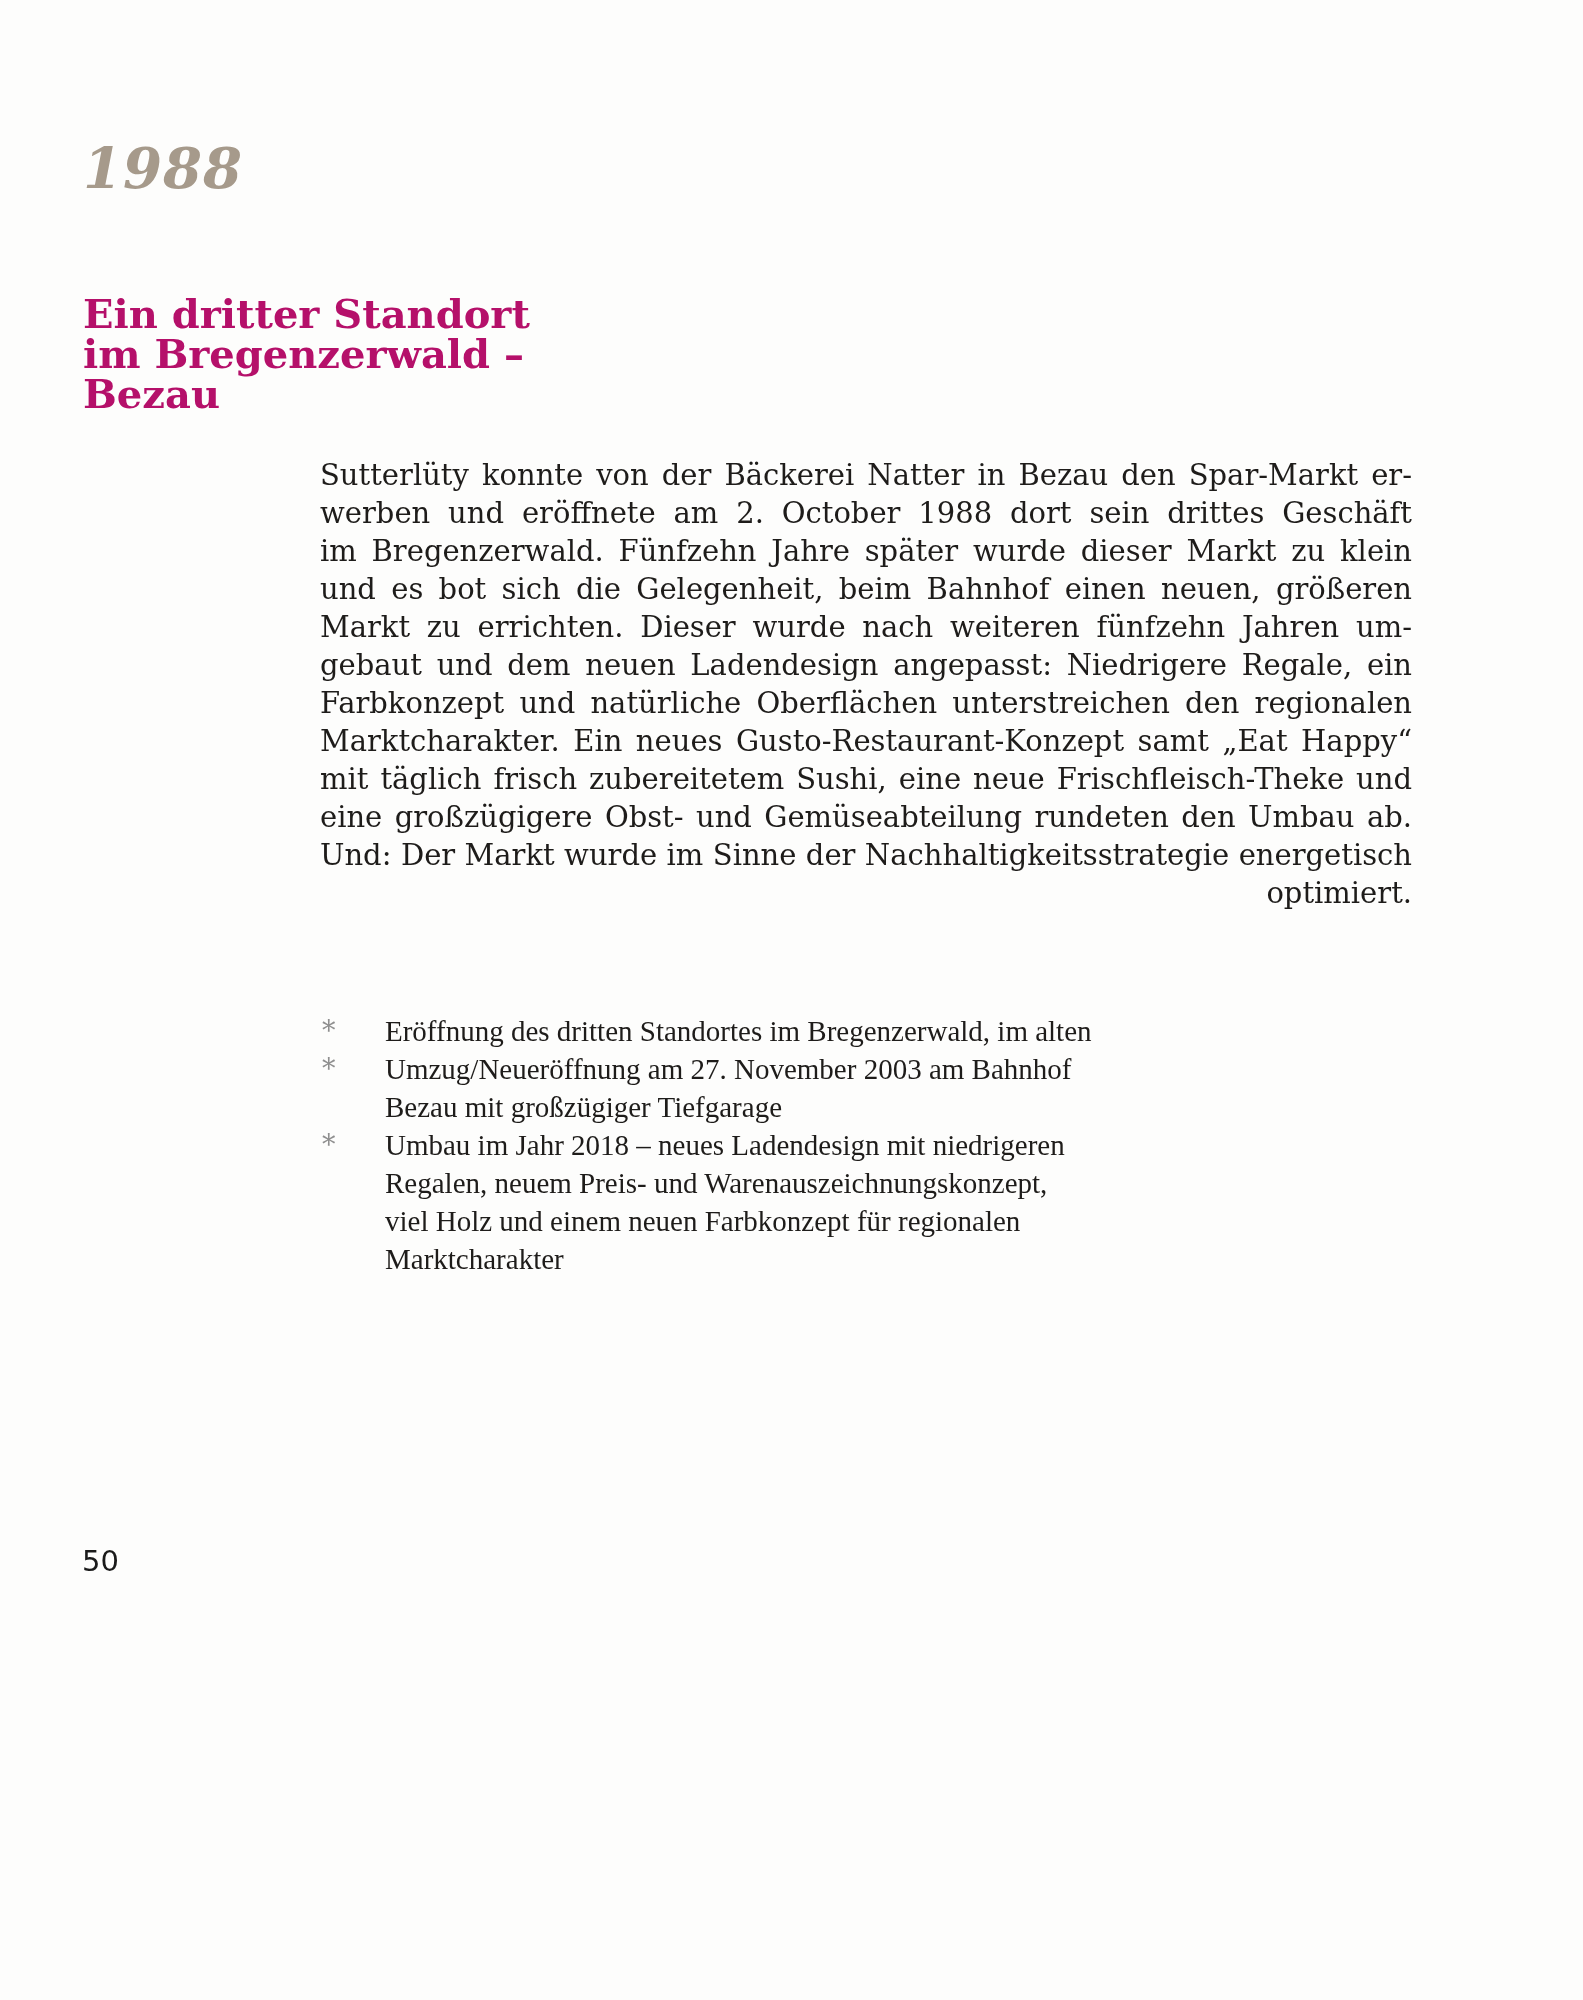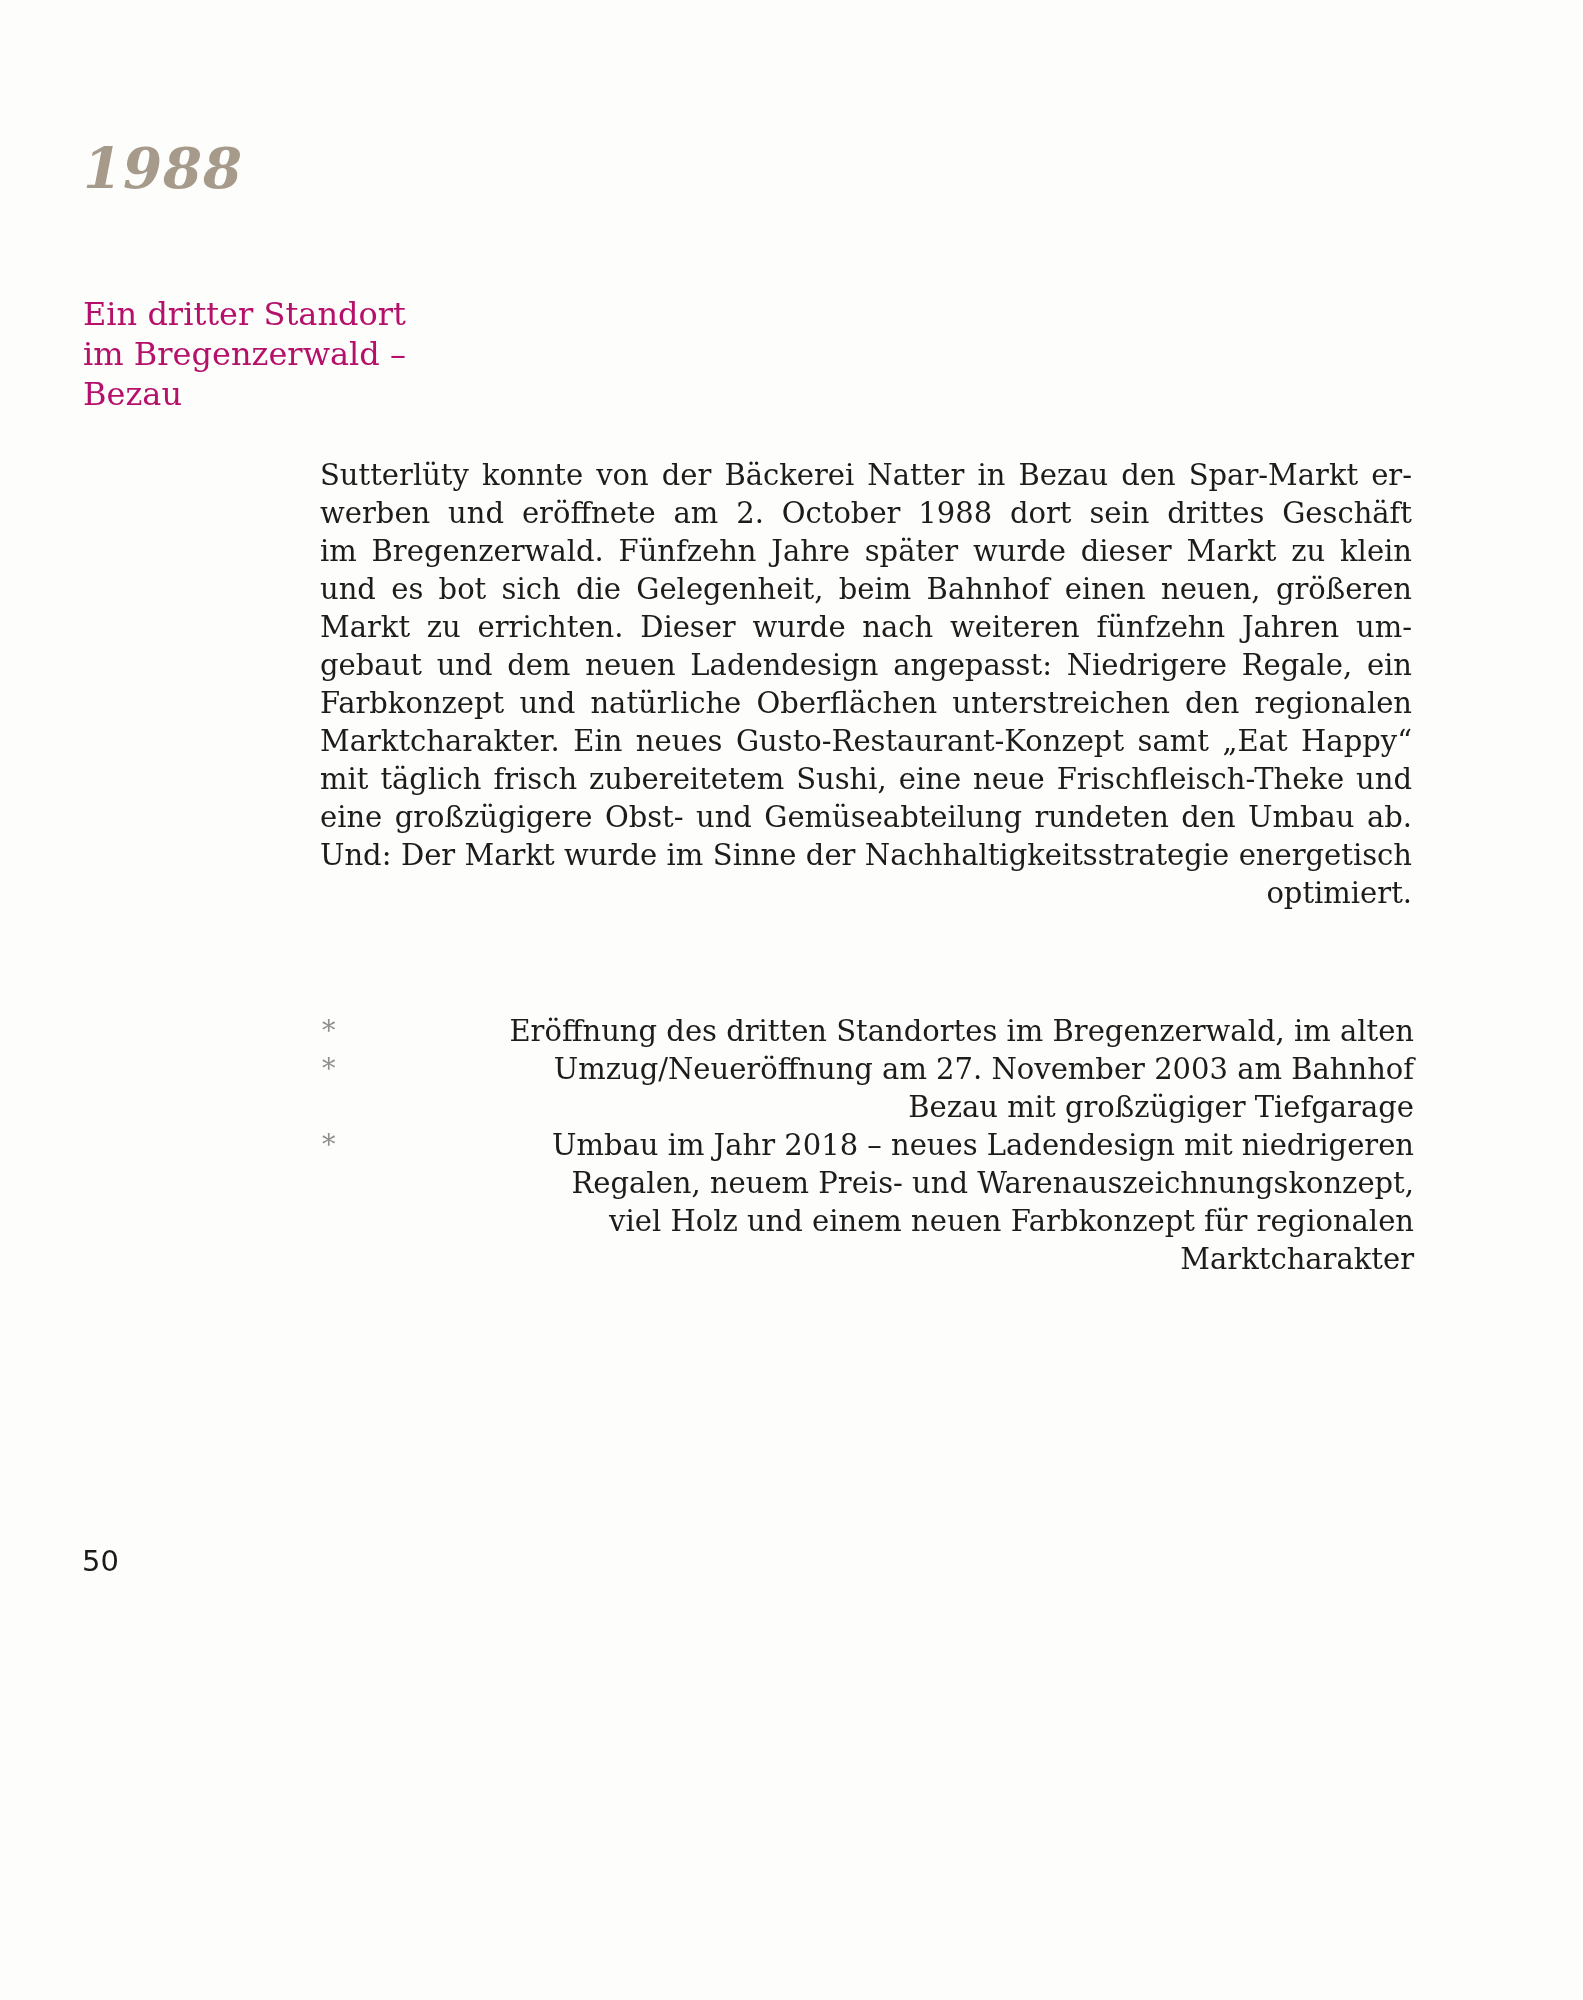--- a/index.html
+++ b/index.html
@@ -25,22 +25,22 @@
     font-size: 56px;
     line-height: 1;
     letter-spacing: 1px;
     font-style: italic;
   }
   .subheading {
     position: absolute;
     left: 83px;
     top: 294px;
     font-family: "DejaVu Serif", serif;
-    font-weight: normal;
-    font-size: 32px;
+    font-weight: bold;
+    font-size: 40px;
     line-height: 40px;
   }
   .body-block {
     position: absolute;
     left: 320px;
     top: 456px;
     width: 1092px;
     font-size: 29px;
     line-height: 38px;
     color: #1e1c1a;
@@ -66,21 +66,22 @@
     display: flex;
     align-items: flex-start;
   }
   .bullet-marker {
     flex: 0 0 63px;
     color: #8f8f8f;
     font-size: 27px;
   }
   .bullet-text {
     flex: 1 1 auto;
-    text-align: right;
+    text-align: left;
+    font-family: Liberation Serif, serif;
   }
   .page-number {
     position: absolute;
     left: 82px;
     top: 1544px;
     font-family: "DejaVu Sans", sans-serif;
     font-size: 29px;
     color: #1a1a1a;
   }
 </style>

